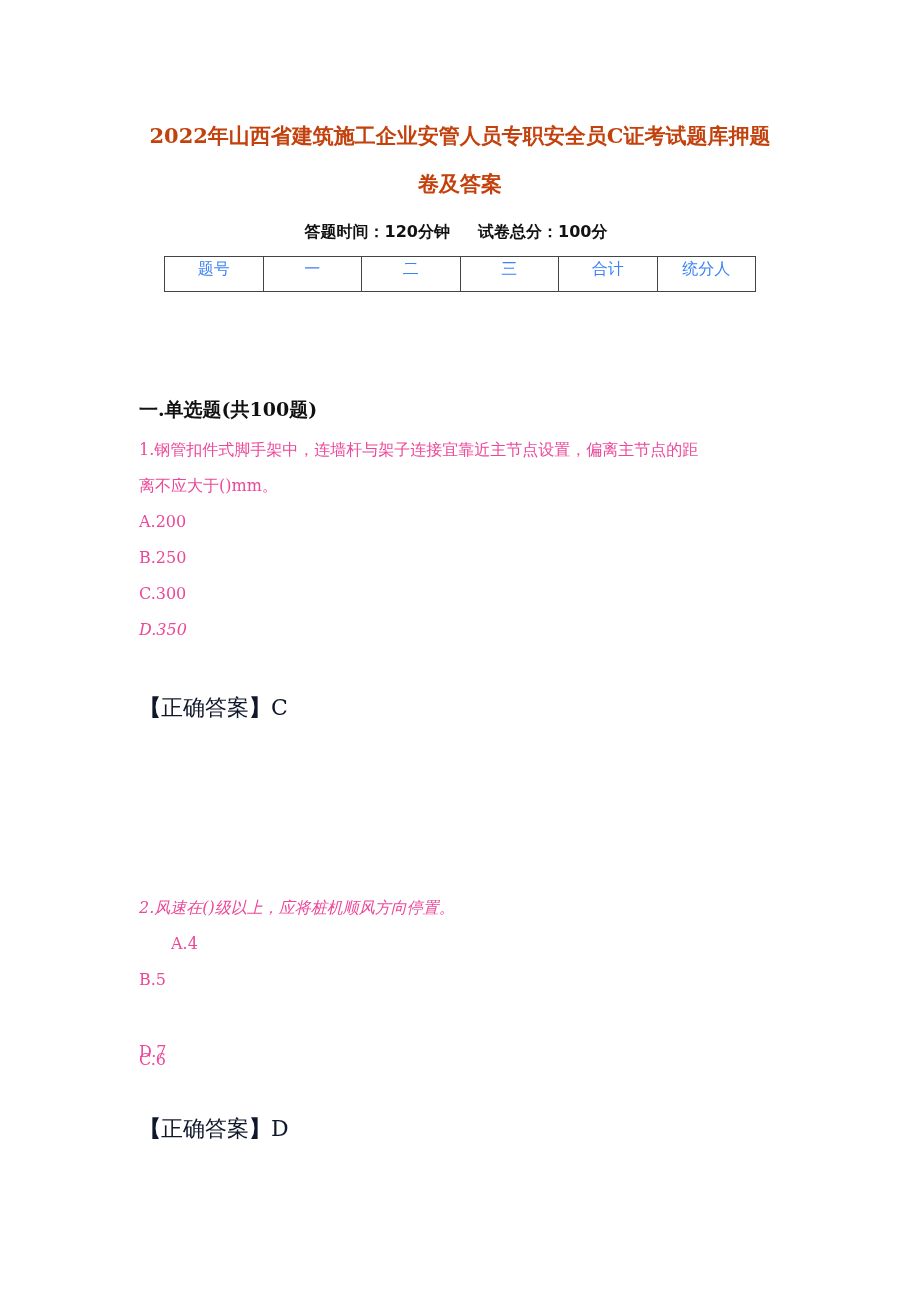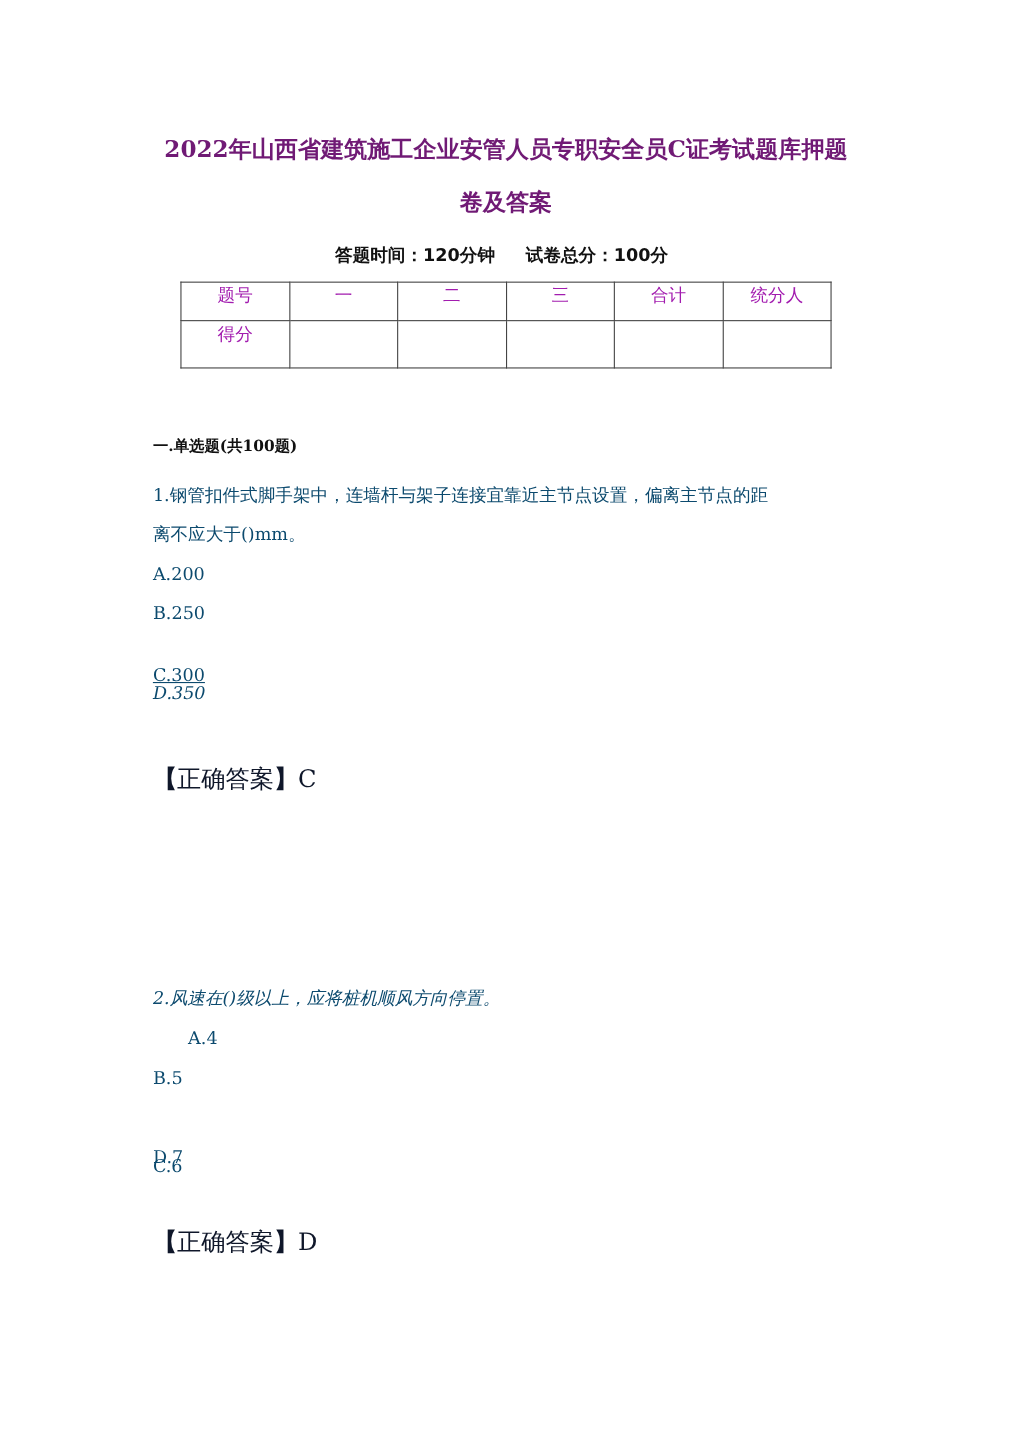--- a/index.html
+++ b/index.html
@@ -15,21 +15,21 @@
       color: #111111;
     }
     .title {
       position: absolute;
       left: 0;
       width: 920px;
       text-align: center;
       font-family: "DejaVu Serif", "Liberation Serif", serif;
       font-weight: bold;
       font-size: 21px;
-      color: #701a75;
+      color: #c2410c;
       margin: 0;
       white-space: nowrap;
     }
     .title.l1 { top: 122px; }
     .title.l2 { top: 170px; }
     .meta {
       position: absolute;
       top: 222px;
       left: 0;
       width: 912px;
@@ -42,45 +42,45 @@
     .meta span { display: inline-block; }
     .meta .gap { width: 28px; }
     table.score {
       position: absolute;
       left: 164px;
       top: 256px;
       width: 592px;
       border-collapse: collapse;
       font-family: "DejaVu Sans", "Liberation Sans", sans-serif;
       font-size: 16px;
-      color: #a21caf;
+      color: #3b82f6;
     }
     table.score td {
       border: 1px solid #444;
       text-align: center;
       vertical-align: top;
       padding: 2px 0 0 0;
       width: 98px;
     }
     table.score tr.r1 td { height: 32px; }
     table.score tr.r2 td { height: 40px; }
     .body-text {
       position: absolute;
       left: 139px;
       font-family: "DejaVu Serif", "Liberation Serif", serif;
       font-size: 16px;
-      color: #0c4a6e;
+      color: #ec4899;
       white-space: nowrap;
     }
     .section-title {
       position: absolute;
       left: 139px;
       top: 397px;
       font-family: "DejaVu Serif", "Liberation Serif", serif;
-      font-size: 14px;
+      font-size: 19px;
       font-weight: bold;
       color: #111;
     }
     .answer {
       position: absolute;
       left: 139px;
       font-family: "DejaVu Serif", "Liberation Serif", serif;
       font-size: 22px;
       color: #0f172a;
       white-space: nowrap;
@@ -100,38 +100,30 @@
 <table class="score">
   <tbody>
       <tr class="r1">
     <td>题号</td>
     <td>一</td>
     <td>二</td>
     <td>三</td>
     <td>合计</td>
     <td>统分人</td>
   </tr>
-  <tr class="r2">
-    <td>得分</td>
-    <td></td>
-    <td></td>
-    <td></td>
-    <td></td>
-    <td></td>
-  </tr>
 </tbody>
   </table>
 
 <div class="section-title">一.单选题(共100题)</div>
 
 <div class="body-text" style="top:440px;">1.钢管扣件式脚手架中，连墙杆与架子连接宜靠近主节点设置，偏离主节点的距</div>
 <div class="body-text" style="top:476px;">离不应大于()mm。</div>
 <div class="body-text" style="top:512px;">A.200</div>
 <div class="body-text" style="top:548px;">B.250</div>
-<div class="body-text" style="top:604px;text-decoration:underline;">C.300</div>
+<div class="body-text" style="top:584px;">C.300</div>
 <div class="body-text" style="top:620px;font-style:italic;">D.350</div>
 <div class="answer" style="top:693px;"><span class="bracket">【</span><span>正确答案</span><span class="bracket">】</span><span>C</span></div>
 
 <div class="body-text" style="top:898px;font-style:italic;">2.风速在()级以上，应将桩机顺风方向停置。</div>
 <div class="body-text" style="top:934px;margin-left:32px;">A.4</div>
 <div class="body-text" style="top:970px;">B.5</div>
 <div class="body-text" style="top:1006px;margin-top:44px;">C.6</div>
 <div class="body-text" style="top:1042px;">D.7</div>
 <div class="answer" style="top:1114px;"><span class="bracket">【</span><span>正确答案</span><span class="bracket">】</span><span>D</span></div>
 

